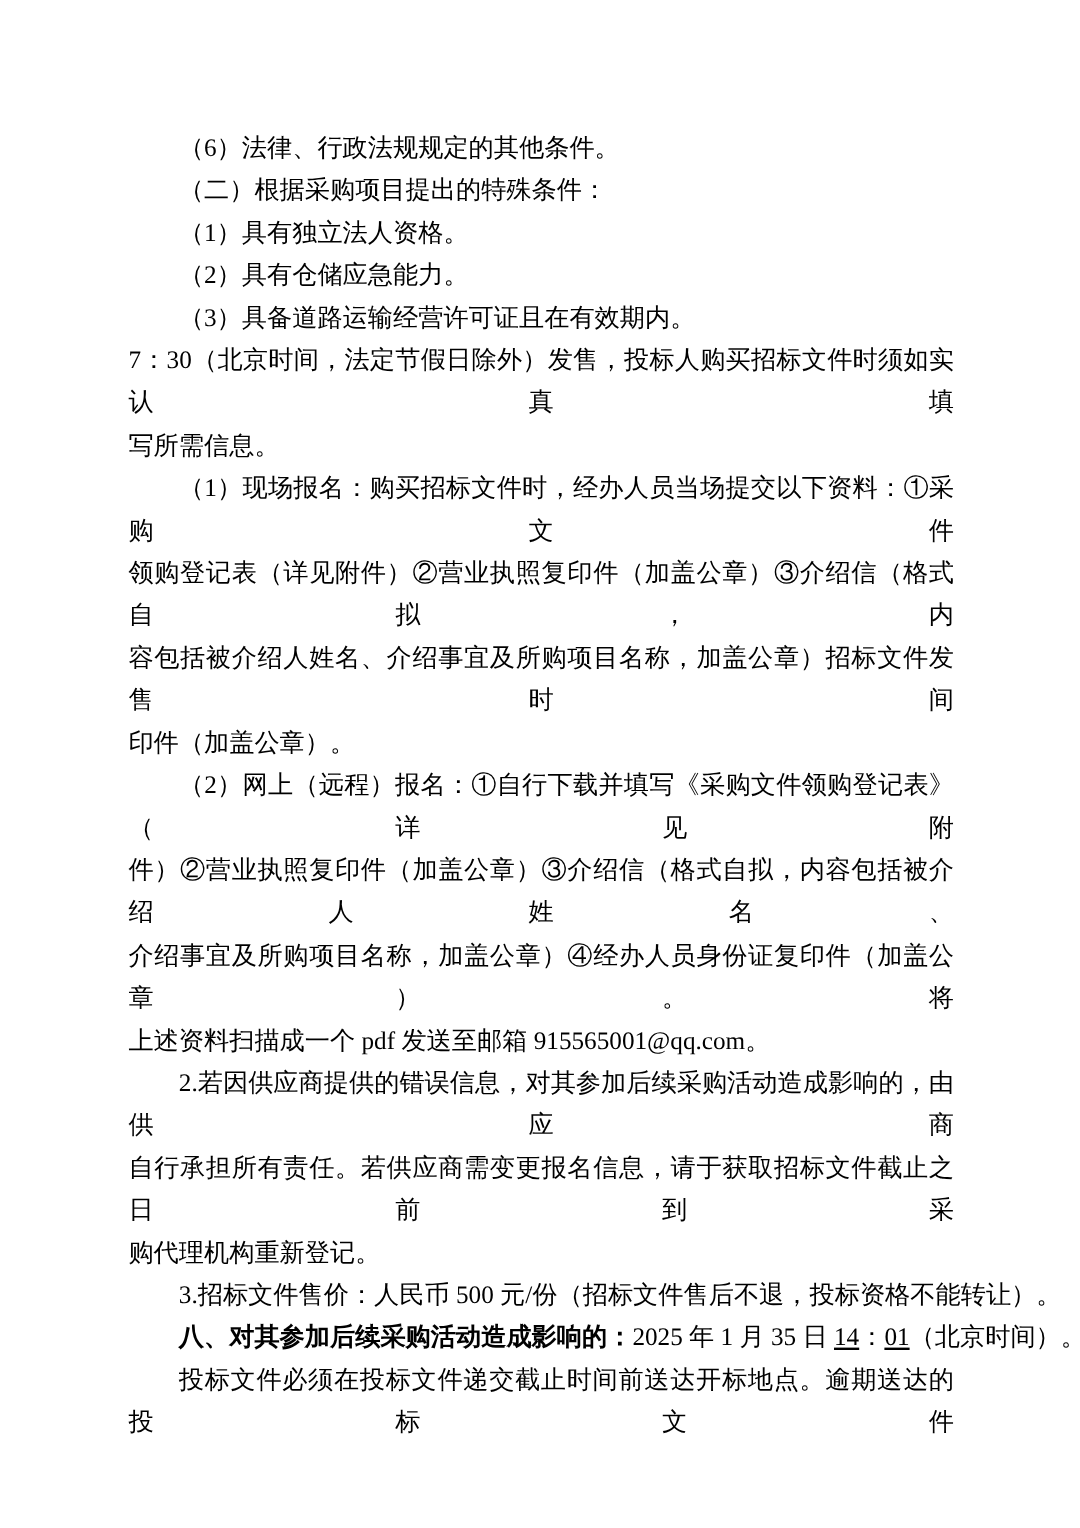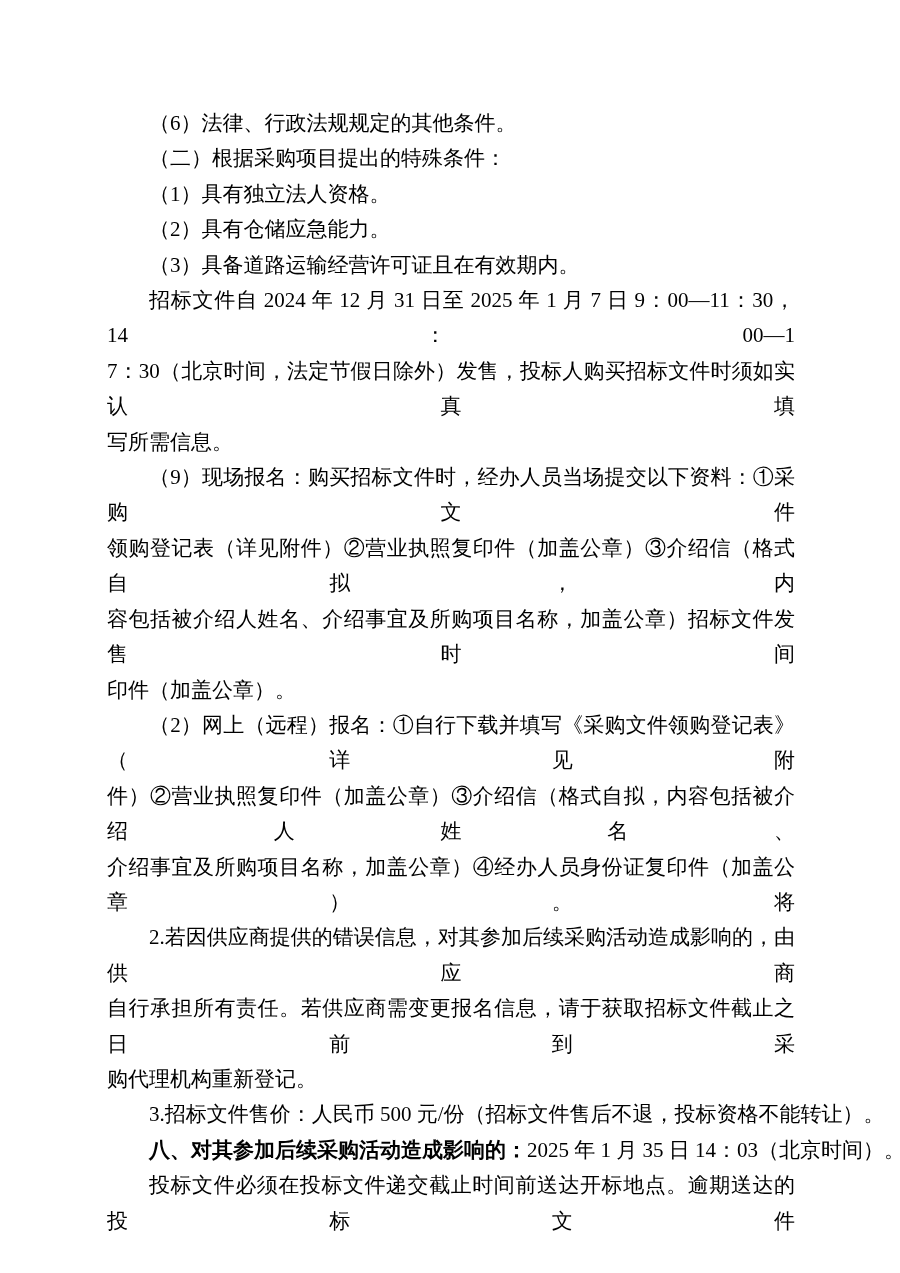--- a/index.html
+++ b/index.html
@@ -26,49 +26,49 @@
     white-space: nowrap;
   }
   .ln.just {
     white-space: normal;
     text-align: justify;
     text-align-last: justify;
     text-justify: inter-character;
   }
   .indent { text-indent: 2em; }
   .bold { font-weight: bold; }
-  .u { }
+  .u { text-decoration: underline; }
 </style>
 </head>
 <body>
 
 <div class="page">
 
   <p class="ln indent"><span>（6）法律、行政法规规定的其他条件。</span></p>
   <p class="ln indent"><span>（二）根据采购项目提出的特殊条件：</span></p>
   <p class="ln indent"><span>（1）具有独立法人资格。</span></p>
   <p class="ln indent"><span>（2）具有仓储应急能力。</span></p>
   <p class="ln indent"><span>（3）具备道路运输经营许可证且在有效期内。</span></p>
 
-  <p class="ln indent just"><span>招标文件自 2024 年 12 月 31 日至 2025 年 1 月 7 日 9：00—11：30，14：00—1</span></p>
   <p class="ln just"><span>7：30（北京时间，法定节假日除外）发售，投标人购买招标文件时须如实认真填</span></p>
   <p class="ln"><span>写所需信息。</span></p>
 
-  <p class="ln indent just"><span>（9）现场报名：购买招标文件时，经办人员当场提交以下资料：①采购文件</span></p>
+  <p class="ln indent just"><span>（1）现场报名：购买招标文件时，经办人员当场提交以下资料：①采购文件</span></p>
   <p class="ln just"><span>领购登记表（详见附件）②营业执照复印件（加盖公章）③介绍信（格式自拟，内</span></p>
   <p class="ln just"><span>容包括被介绍人姓名、介绍事宜及所购项目名称，加盖公章）招标文件发售时间</span></p>
   <p class="ln"><span>印件（加盖公章）。</span></p>
 
   <p class="ln indent just"><span>（2）网上（远程）报名：①自行下载并填写《采购文件领购登记表》（详见附</span></p>
   <p class="ln just"><span>件）②营业执照复印件（加盖公章）③介绍信（格式自拟，内容包括被介绍人姓名、</span></p>
   <p class="ln just"><span>介绍事宜及所购项目名称，加盖公章）④经办人员身份证复印件（加盖公章）。将</span></p>
+  <p class="ln"><span>上述资料扫描成一个 pdf 发送至邮箱 915565001@qq.com。</span></p>
 
   <p class="ln indent just"><span>2.若因供应商提供的错误信息，对其参加后续采购活动造成影响的，由供应商</span></p>
   <p class="ln just"><span>自行承担所有责任。若供应商需变更报名信息，请于获取招标文件截止之日前到采</span></p>
   <p class="ln"><span>购代理机构重新登记。</span></p>
 
   <p class="ln indent"><span>3.招标文件售价：人民币 500 元/份（招标文件售后不退，投标资格不能转让）。</span></p>
 
-  <p class="ln indent"><span class="bold">八、对其参加后续采购活动造成影响的：</span><span>2025 年 1 月 35 日 </span><span class="u">14</span><span>：</span><span class="u">03</span><span>（北京时间）。</span></p>
+  <p class="ln indent"><span class="bold">八、对其参加后续采购活动造成影响的：</span><span>2025 年 1 月 35 日 </span><span class="u">14</span><span>：</span><span class="u">01</span><span>（北京时间）。</span></p>
 
   <p class="ln indent just"><span>投标文件必须在投标文件递交截止时间前送达开标地点。逾期送达的投标文件</span></p>
 
 </div>
 
 </body></html>

